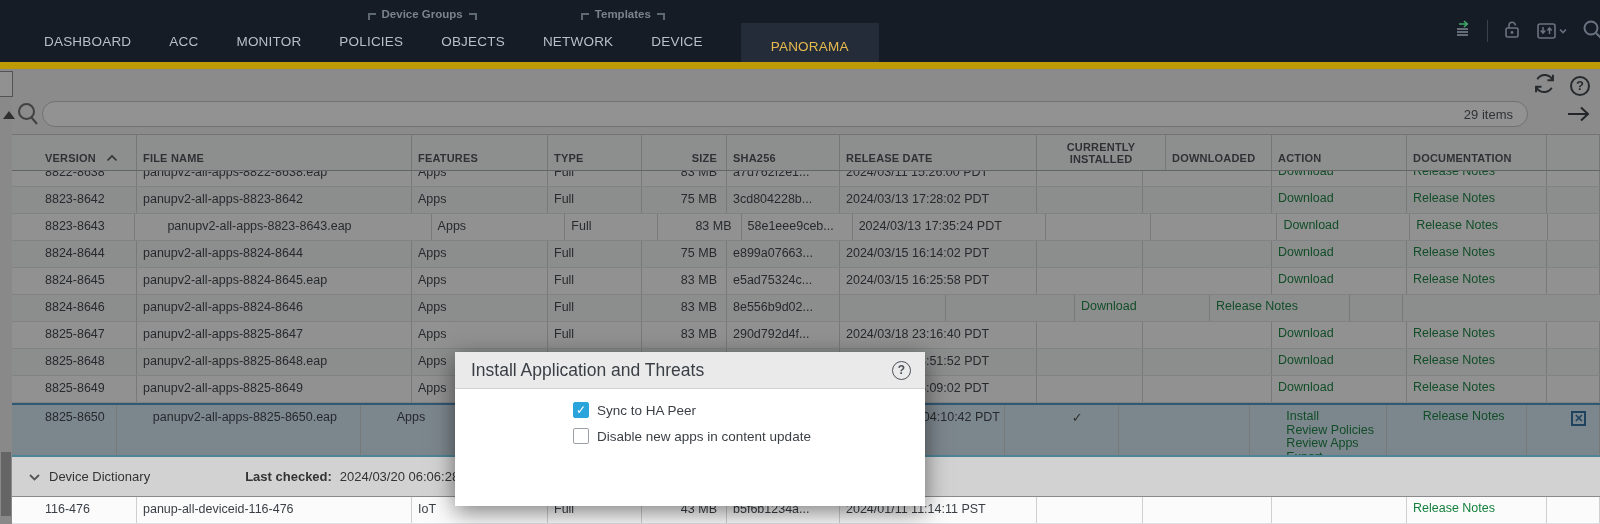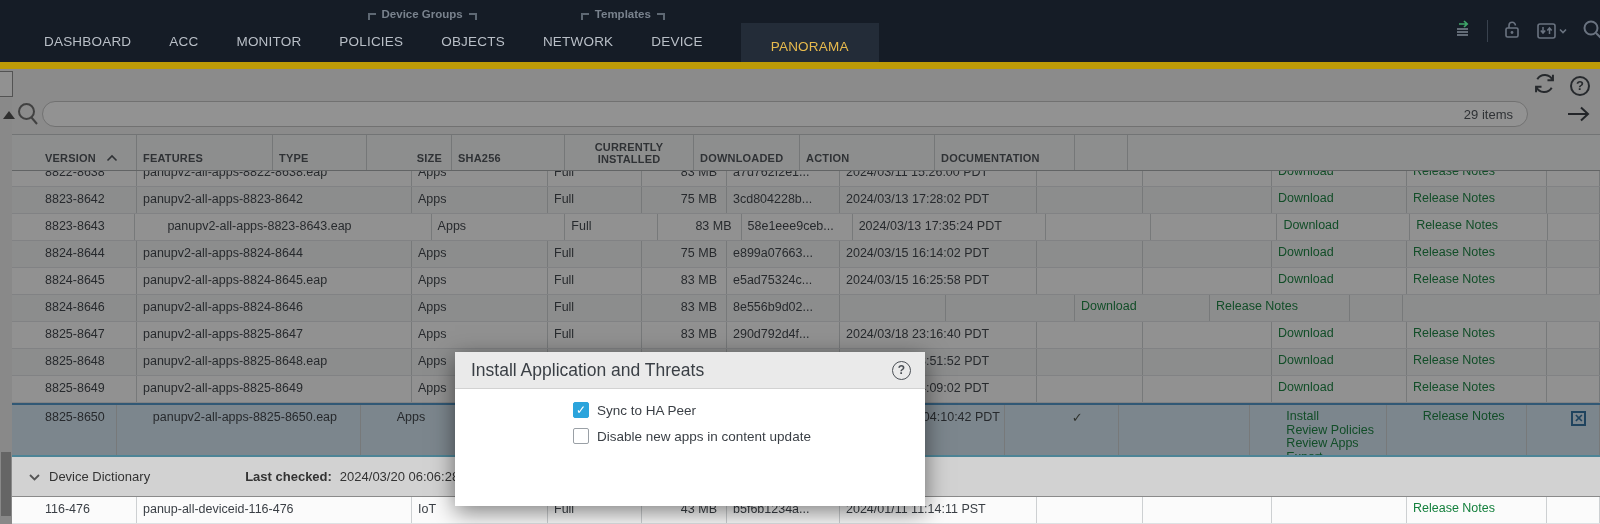--- a/index.html
+++ b/index.html
@@ -231,31 +231,37 @@
       </span>
     </div>
 
     <div class="tbl-head" id="thead">
         <div class="hcell first" style="width: 125px;">
           <span>VERSION</span>
           <svg width="12" height="8" viewBox="0 0 12 8" style="margin-left: 10px; margin-bottom: 2px;">
             <path d="M1.5 6.5 L6 2 L10.5 6.5" stroke="#4A4F55" stroke-width="1.6" fill="none"></path>
           </svg>
         </div>
+        <div class="hcell" style="width: 275px;">
+          <span>FILE NAME</span>
+        </div>
         <div class="hcell" style="width: 136px;">
           <span>FEATURES</span>
         </div>
         <div class="hcell" style="width: 94px;">
           <span>TYPE</span>
         </div>
         <div class="hcell right" style="width: 85px;">
           <span>SIZE</span>
         </div>
         <div class="hcell" style="width: 113px;">
           <span>SHA256</span>
+        </div>
+        <div class="hcell" style="width: 197px;">
+          <span>RELEASE DATE</span>
         </div>
         <div class="hcell center" style="width: 129px;">
           <span>CURRENTLY INSTALLED</span>
         </div>
         <div class="hcell" style="width: 106px;">
           <span>DOWNLOADED</span>
         </div>
         <div class="hcell" style="width: 135px;">
           <span>ACTION</span>
         </div>

